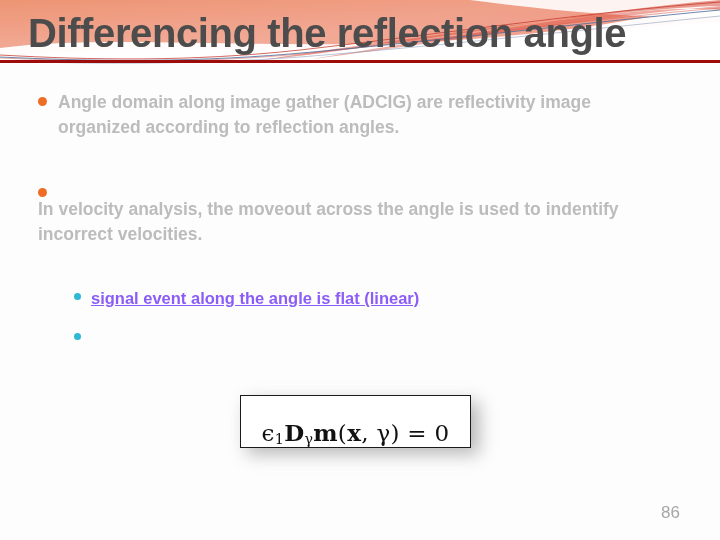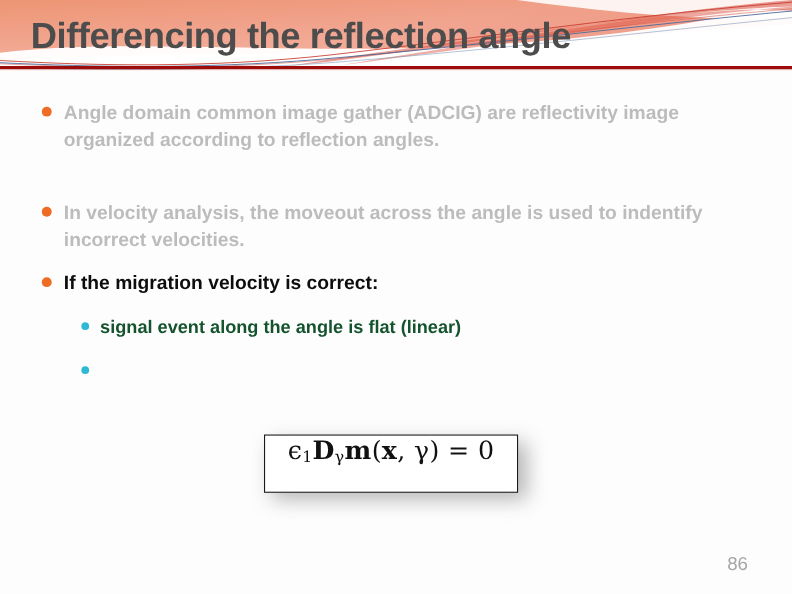--- a/index.html
+++ b/index.html
@@ -31,21 +31,21 @@
     position: absolute;
     left: 0;
     top: 0;
     display: block;
   }
   #slide-title {
     position: absolute;
     left: 28px;
     top: 11px;
     width: 660px;
-    font-size: 33px;
+    font-size: 40px;
     font-weight: bold;
     color: #4c4c4c;
     letter-spacing: -0.4px;
     line-height: 44px;
     white-space: nowrap;
     z-index: 5;
   }
   #title-rule {
     position: absolute;
     left: 0;
@@ -87,27 +87,28 @@
     margin-right: 10px;
   }
   .bullet-text {
     font-size: 17.5px;
     font-weight: bold;
     line-height: 25px;
   }
   .bullet-text.faded { color: #bcbcbc; }
   .bullet-text.solid { color: #0d0d0d; }
   .bullet-text.sub {
-    color: #14532d;
+    color: #8b5cf6;
     font-size: 16.5px;
     line-height: 24px;
+    text-decoration: underline;
   }
 
   #bullet-1 { left: 38px; top: 26px; width: 600px; }
-  #bullet-2 { left: 38px; top: 117px; width: 620px; }
+  #bullet-2 { left: 38px; top: 117px; width: 620px; flex-direction: column; }
   #bullet-3 { left: 38px; top: 181px; width: 600px; }
   #bullet-4 { left: 74px; top: 222px; width: 570px; }
   #bullet-5 { left: 74px; top: 262px; width: 570px; }
 
   
   #equation-shadow {
     position: absolute;
     left: 247px;
     top: 338px;
     width: 232px;
@@ -118,21 +119,21 @@
   }
   #equation-box {
     position: absolute;
     left: 240px;
     top: 331px;
     width: 229px;
     height: 51px;
     background: #ffffff;
     border: 1.6px solid #1a1a1a;
     display: flex;
-    align-items: flex-start;
+    align-items: flex-end;
     justify-content: center;
   }
   #equation-text {
     font-family: "DejaVu Serif", "Liberation Serif", serif;
     font-size: 23px;
     color: #111111;
     white-space: nowrap;
     letter-spacing: 0.3px;
   }
   #equation-text .bf {
@@ -204,32 +205,28 @@
 
     <div id="slide-title">Differencing the reflection angle</div>
   </div>
 
   <div id="title-rule"></div>
 
   <div id="body-area">
 
     <div class="bullet-row" id="bullet-1">
       <span class="bullet-dot lvl1"></span>
-      <span class="bullet-text faded">Angle domain common image gather (ADCIG) are reflectivity image organized according to reflection angles.</span>
+      <span class="bullet-text faded">Angle domain along image gather (ADCIG) are reflectivity image organized according to reflection angles.</span>
     </div>
 
     <div class="bullet-row" id="bullet-2">
       <span class="bullet-dot lvl1"></span>
       <span class="bullet-text faded">In velocity analysis, the moveout across the angle is used to indentify incorrect velocities.</span>
     </div>
 
-    <div class="bullet-row" id="bullet-3">
-      <span class="bullet-dot lvl1"></span>
-      <span class="bullet-text solid">If the migration velocity is correct:</span>
-    </div>
 
     <div class="bullet-row" id="bullet-4">
       <span class="bullet-dot lvl2"></span>
       <span class="bullet-text sub">signal event along the angle is flat (linear)</span>
     </div>
 
     <div class="bullet-row" id="bullet-5">
       <span class="bullet-dot lvl2"></span>
     </div>
 

